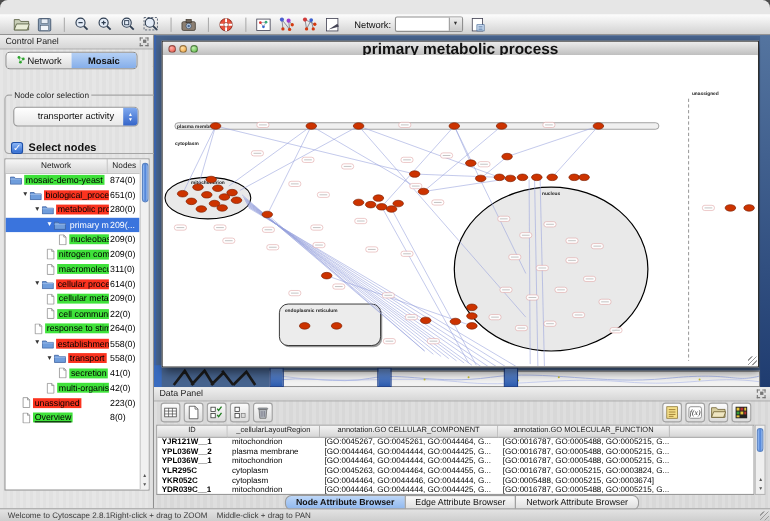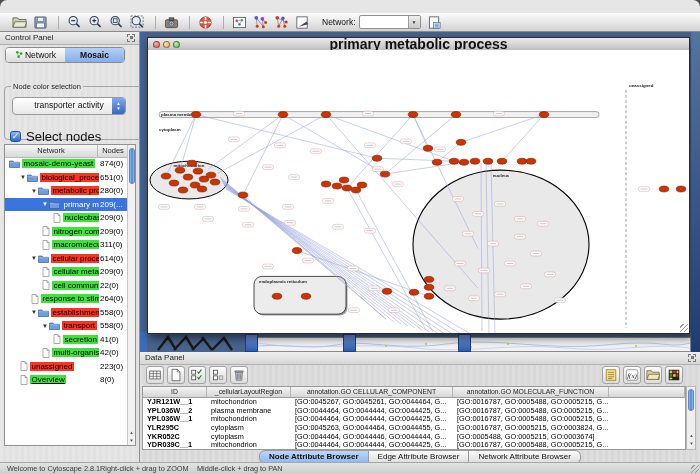--- a/index.html
+++ b/index.html
@@ -40,21 +40,21 @@
   .cp-tab.sel{background:linear-gradient(#b5d0f5,#85aeea);font-weight:bold;}
   .cp-group{position:absolute;left:4px;top:36px;width:152px;height:54px;box-sizing:border-box;border:1px solid #a5a5a5;border-radius:4px;margin-top:16px;}
   .cp-group-legend{position:absolute;left:6px;top:-5px;font-size:7.5px;color:#222;background:#e4e4e4;padding:0 2px;}
   .dropdown{position:absolute;left:7px;top:10px;width:112px;height:16px;background:linear-gradient(#fff,#e8e8e8);
             border:1px solid #9a9a9a;border-radius:4px;font-size:8.5px;line-height:15px;text-align:center;color:#111;}
   .dd-step{position:absolute;right:0;top:0;width:13px;height:100%;border-radius:0 3px 3px 0;
            background:linear-gradient(#7fa9ef,#3565c9);color:#fff;font-size:4.5px;line-height:5px;text-align:center;padding-top:3px;box-sizing:border-box;}
   .checkrow{position:absolute;left:10px;top:95px;display:flex;align-items:center;gap:5px;}
   .checkbox{width:11px;height:11px;border-radius:2.5px;border:1px solid #1d4fa8;box-sizing:border-box;
             background:linear-gradient(#8cb6f6,#2f6ad0);color:#fff;font-size:9px;line-height:9px;text-align:center;}
-  .checklabel{font-size:13px;font-weight:normal;color:#111;}
+  .checklabel{font-size:10px;font-weight:bold;color:#111;}
   .treebox{position:absolute;left:4px;top:80px;width:132px;height:334px;background:#fff;border:1px solid #919191;box-sizing:border-box;}
   .tree-head{display:flex;height:12px;border-bottom:1px solid #b9b9b9;}
   .th-cell{background:linear-gradient(#f6f6f6,#d8d8d8);border-right:1px solid #bbb;font-size:7.5px;line-height:12px;text-align:center;color:#222;box-sizing:border-box;}
   .tree-body{position:absolute;left:0;top:12px;right:8px;bottom:0;overflow:hidden;padding-left:48px;}
   .tree-row{position:absolute;left:0;width:122px;height:13.5px;font-size:8px;}
   .tree-row .lblwrap{position:absolute;top:0;bottom:0;right:28px;display:flex;align-items:center;overflow:hidden;white-space:nowrap;}
   .tree-row .arrow{font-size:6px;color:#333;margin-right:1px;flex:0 0 auto;}
   .tree-row .chip{padding:0 1.5px;color:#000;flex:0 0 auto;}
   .tree-row .cnt{position:absolute;left:95px;top:0;font-size:8px;line-height:13.5px;color:#000;}
   .tree-row.sel{background:#3a74dd;}

